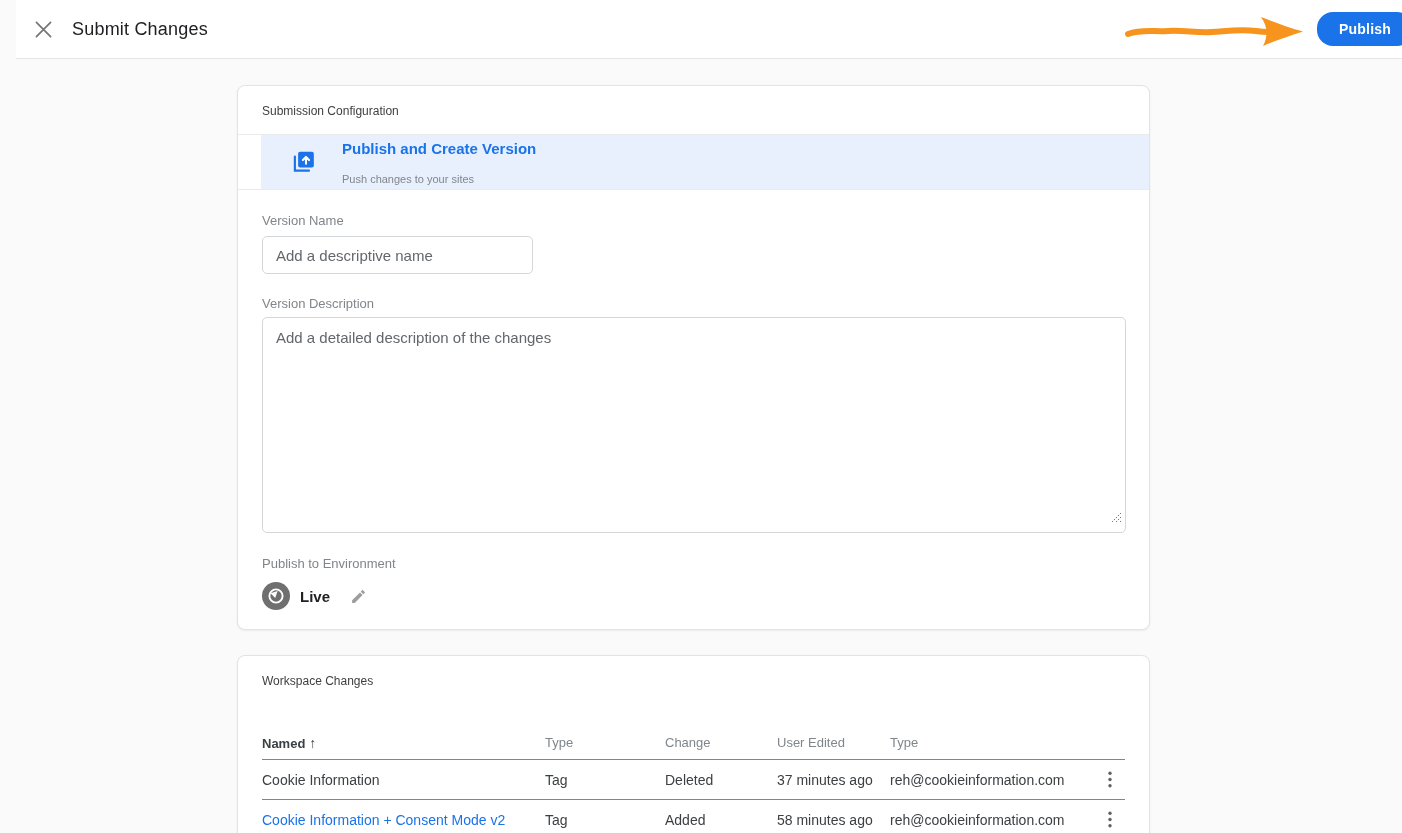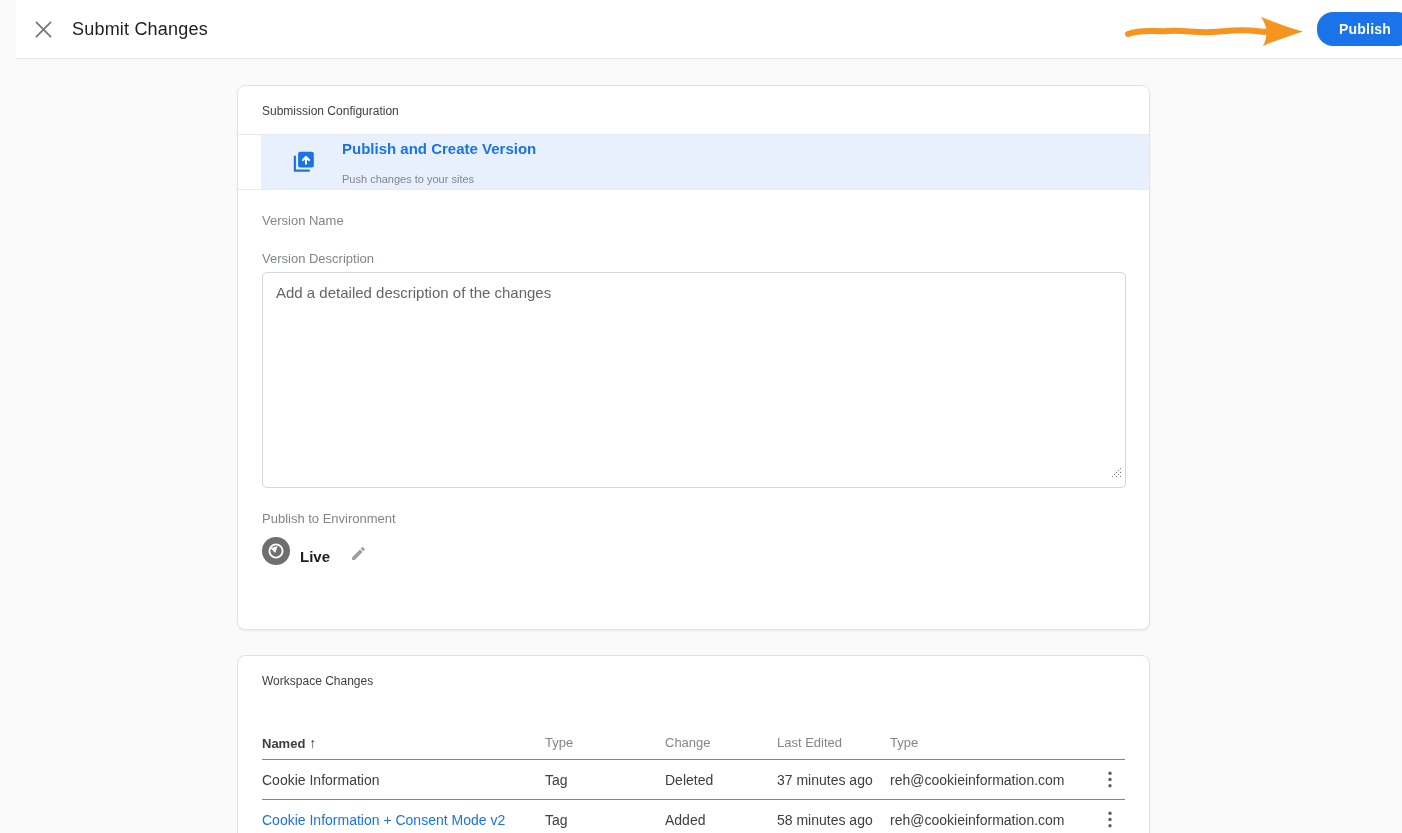--- a/index.html
+++ b/index.html
@@ -64,21 +64,21 @@
   }
   .textarea-wrap { position:relative; margin-top:6px; width:864px; }
   .text-area {
     width:864px; height:216px; border:1px solid #d4d7da; border-radius:5px;
     padding:11px 13px; font-size:15px; color:#202124; resize:none;
     font-family:"Liberation Sans",sans-serif; display:block; background:#fff;
   }
   .text-input::placeholder, .text-area::placeholder { color:#63676b; opacity:1; }
   .resize-handle { position:absolute; right:4px; bottom:6px; }
   .label-env { margin-top:23px; display:block; }
-  .env-row { display:flex; align-items:flex-end; margin-top:11px; }
+  .env-row { display:flex; align-items:center; margin-top:11px; }
   .env-icon { width:28px; height:28px; }
   .env-name { margin-left:10px; font-size:15px; font-weight:bold; color:#202124; }
   .pencil-btn { margin-left:16px; width:24px; height:24px; display:flex; align-items:center; justify-content:center; cursor:pointer; }
 
   
   .table { margin:22px 24px 0; }
   .t-head { display:flex; align-items:center; height:33px; }
   .t-row { display:flex; align-items:center; height:40px; border-top:1px solid #d946ef; font-size:14px; color:#3c4043; }
   .col-name { width:283px; padding-right:10px; }
   .col-type { width:120px; }
@@ -126,20 +126,21 @@
       </span>
       <span class="tab-text">
         <div class="tab-title">Publish and Create Version</div>
         <div class="tab-sub">Push changes to your sites</div>
       </span>
     </div>
   </div>
 
   <div class="form-area">
     <label class="field-label">Version Name</label>
+    <input class="text-input" type="text" placeholder="Add a descriptive name" style="">
 
     <label class="field-label" style="display:block; margin-top:22px;">Version Description</label>
     <div class="textarea-wrap">
       <textarea class="text-area" placeholder="Add a detailed description of the changes" style=""></textarea>
       <span class="resize-handle">
         <svg width="11" height="11" viewBox="0 0 11 11">
           <path d="M10 1 L1 10 M10 5 L5 10 M10 9 L9 10" stroke="#777" stroke-width="1" stroke-dasharray="1.5 1.3"></path>
         </svg>
       </span>
     </div>
@@ -166,21 +167,21 @@
 <div class="card card-changes">
   <div class="card-title">Workspace Changes</div>
 
   <div class="table">
     <div class="t-head">
       <div class="hcell sorted col-name">
         <span>Named</span><span class="sort-arrow">↑</span>
       </div>
       <div class="hcell col-type">Type</div>
       <div class="hcell col-change">Change</div>
-      <div class="hcell col-edited">Last Edited</div>
+      <div class="hcell col-edited">User Edited</div>
       <div class="hcell col-user">Type</div>
       <div class="col-menu"></div>
     </div>
 
     <div class="t-row">
       <div class="col-name">Cookie Information</div>
       <div class="col-type">Tag</div>
       <div class="col-change">Deleted</div>
       <div class="col-edited">37 minutes ago</div>
       <div class="col-user">reh@cookieinformation.com</div>

